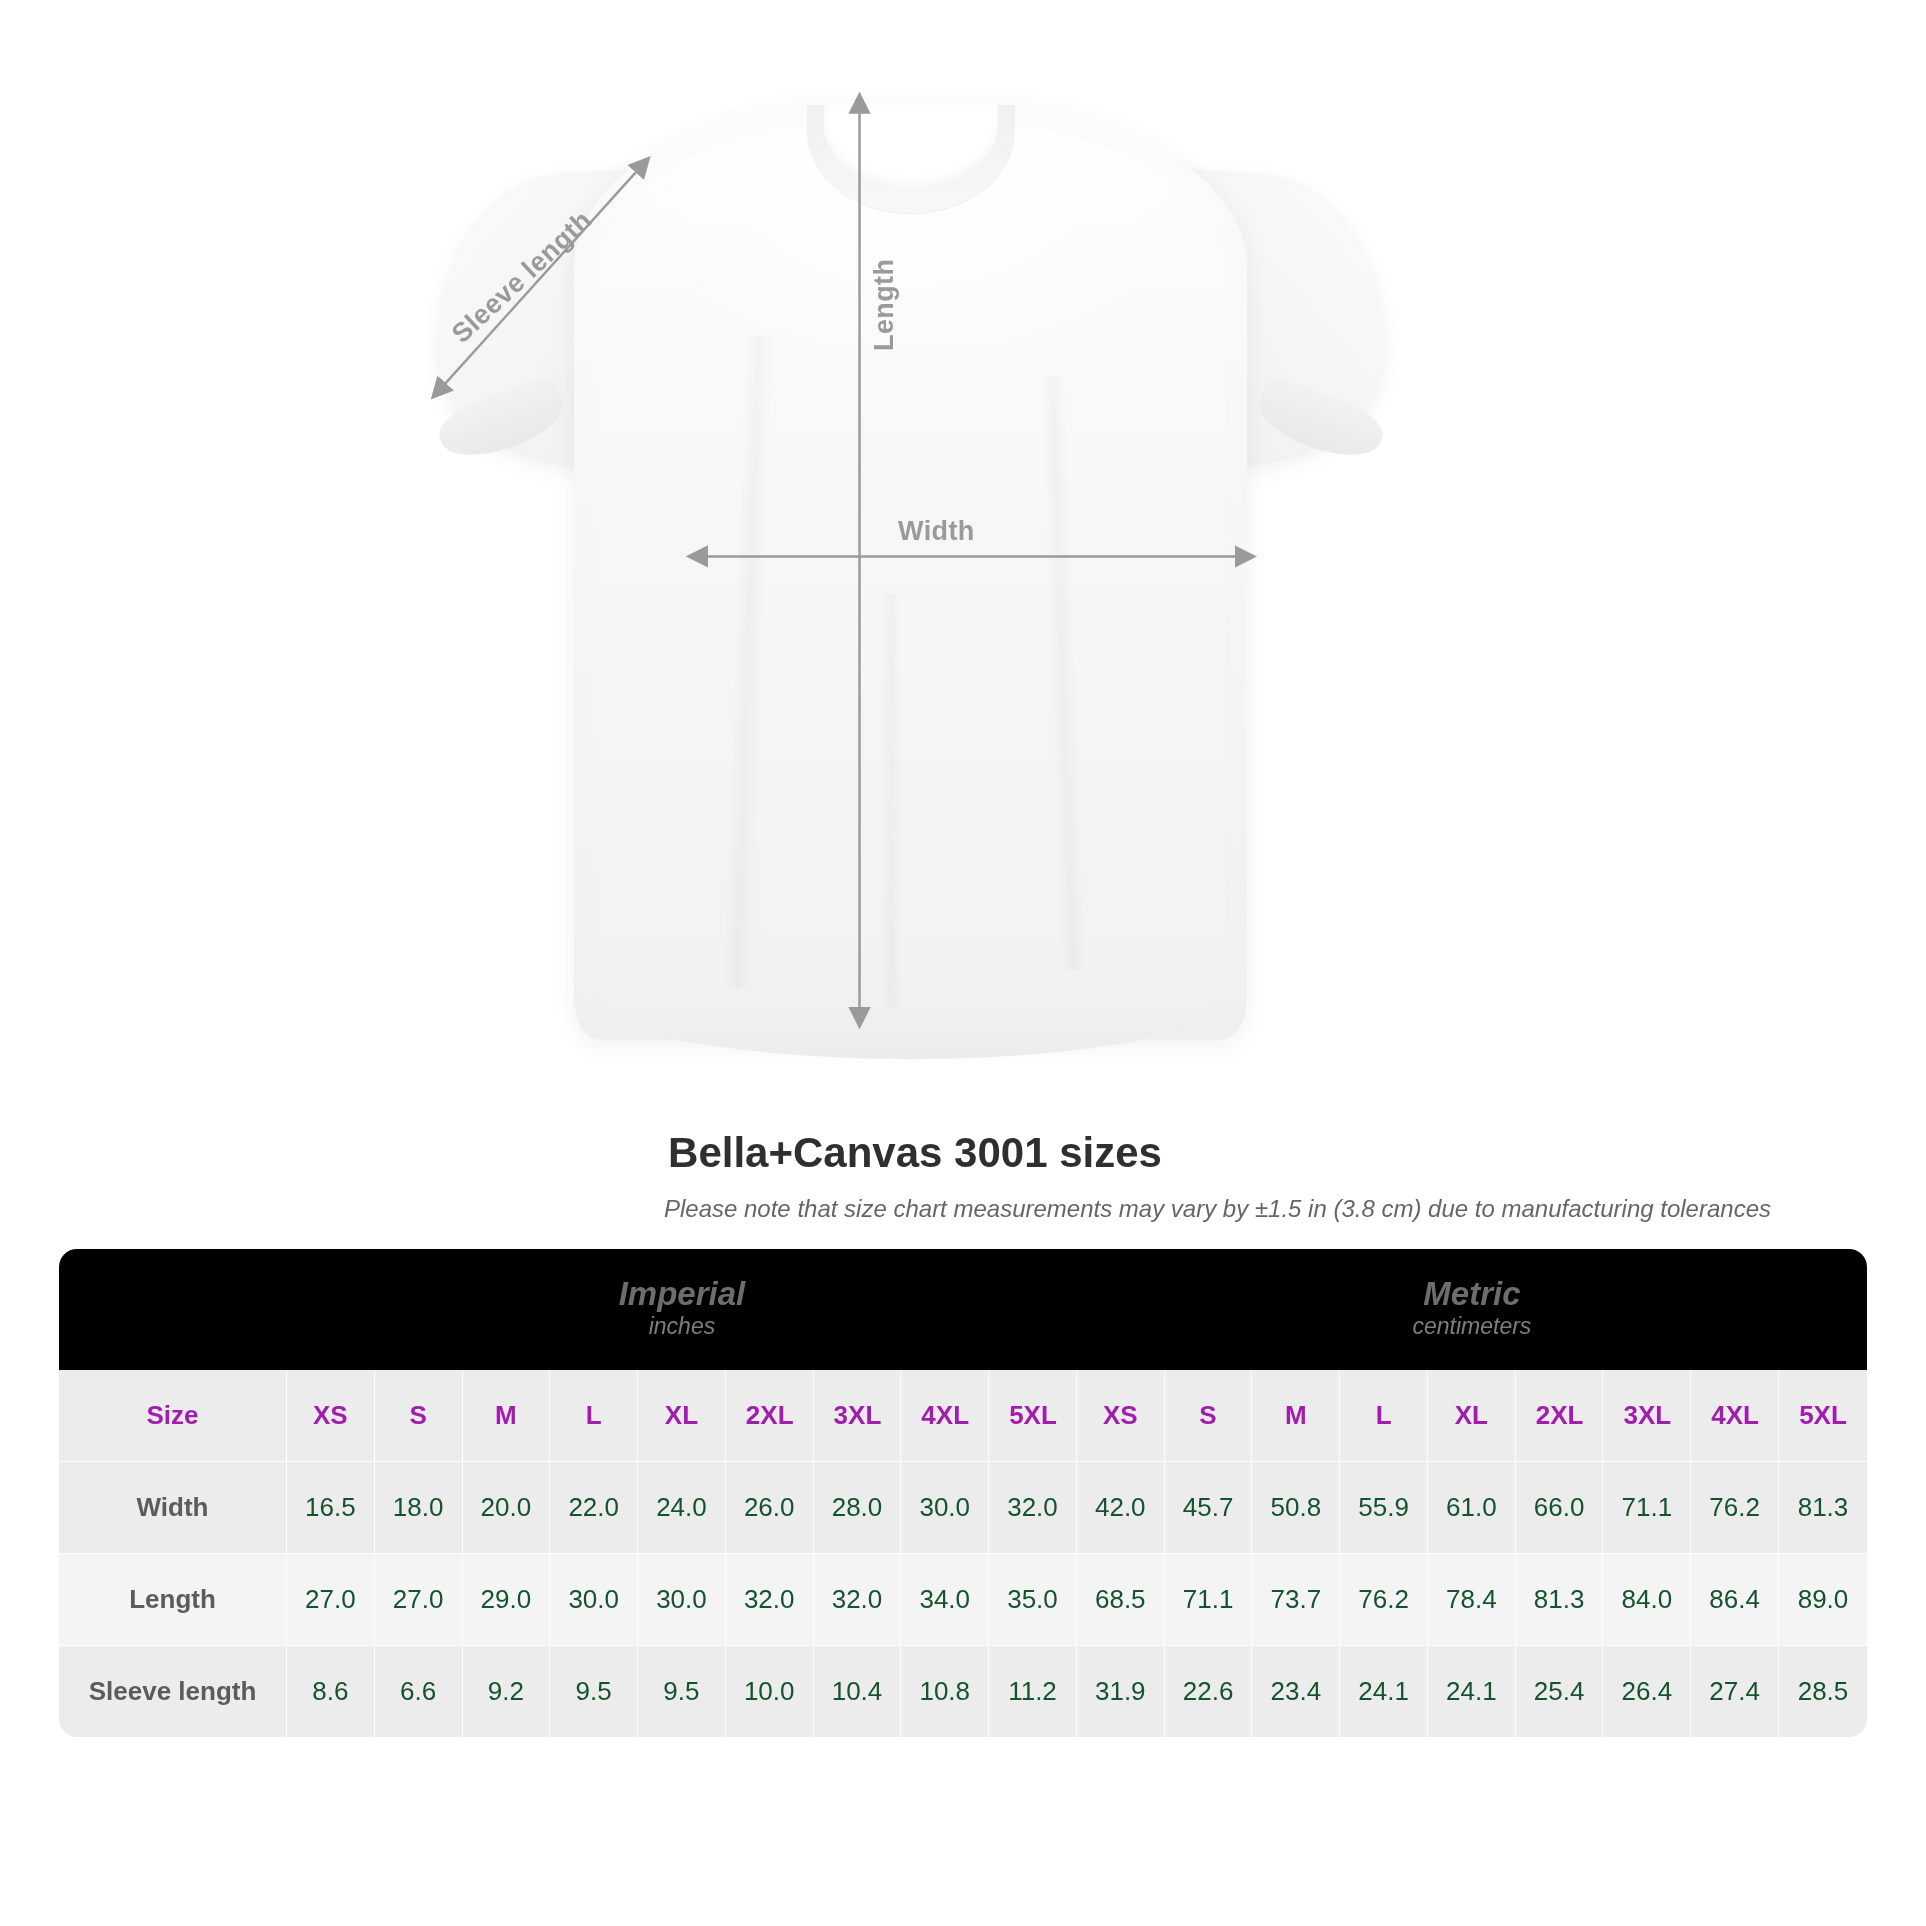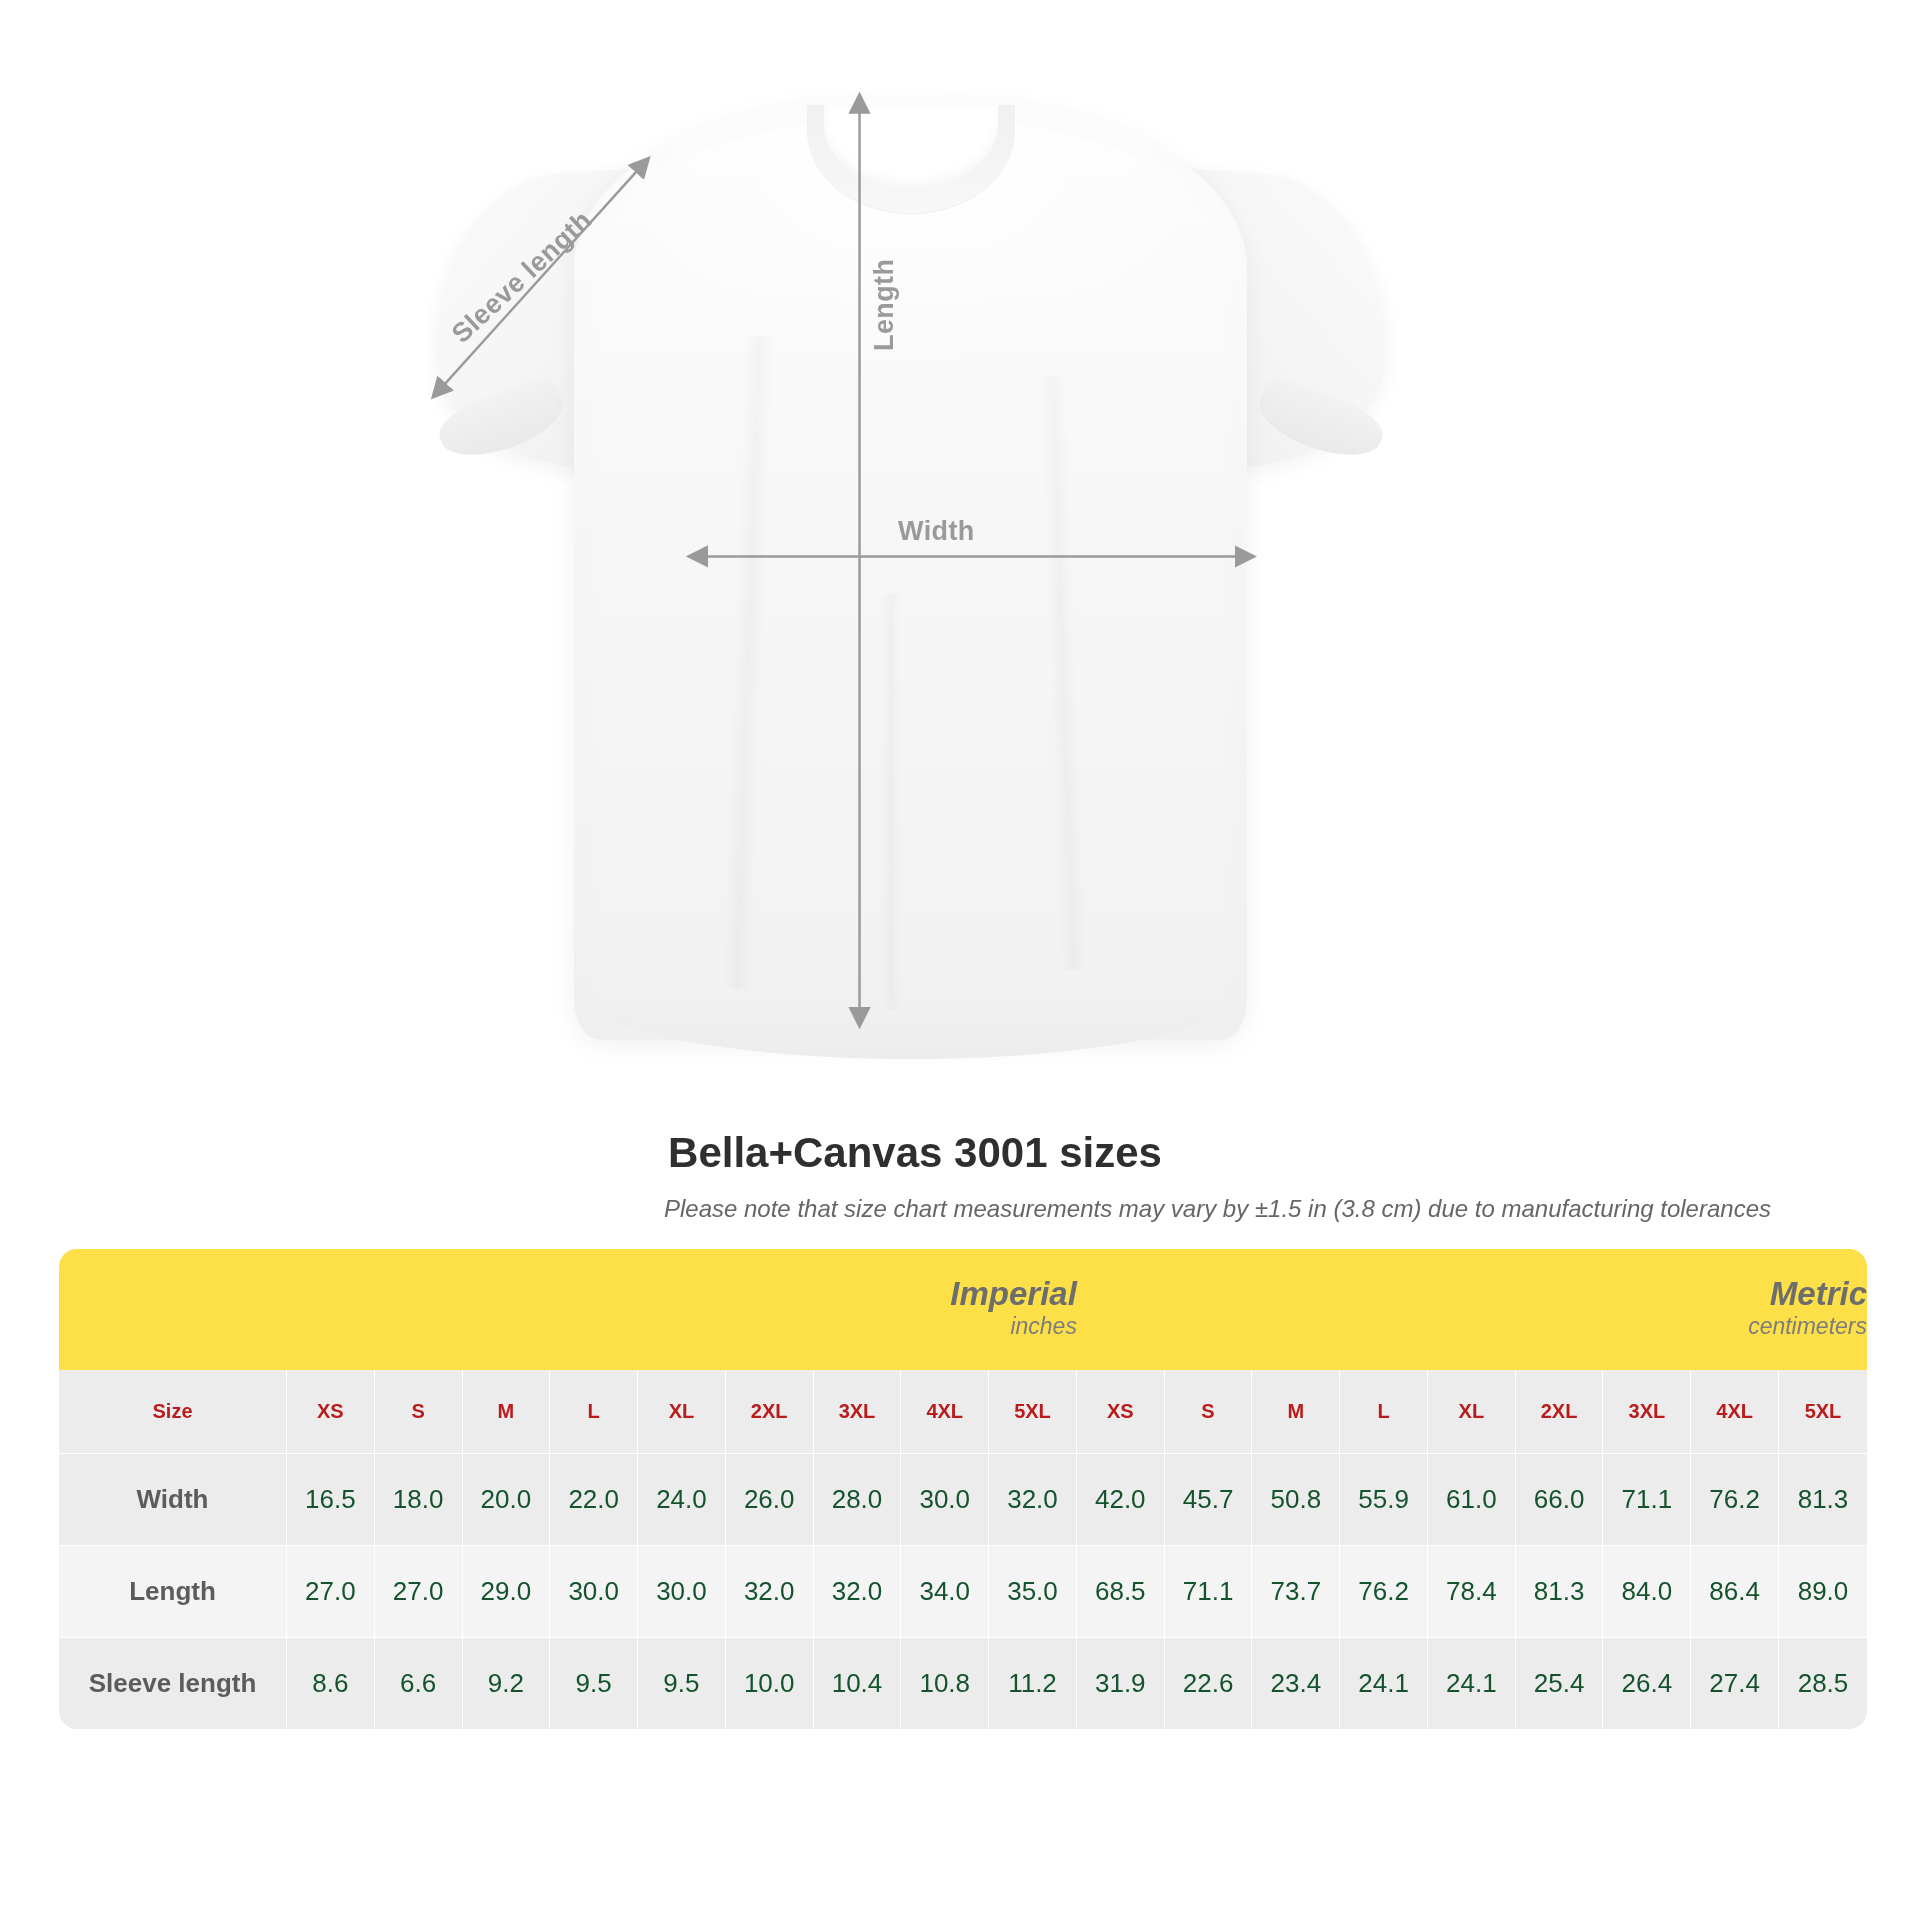--- a/index.html
+++ b/index.html
@@ -186,23 +186,23 @@
 
   table.size-table {
     width: 1808px;
     margin: 0 auto;
     border-collapse: separate;
     border-spacing: 0;
     table-layout: fixed;
     font-size: 25px;
   }
   table.size-table tr.unit-row td {
-    background: #fde047;
+    background: #000000;
     padding: 26px 0 30px 0;
-    text-align: right;
+    text-align: center;
     border: none;
   }
   table.size-table tr.unit-row td:first-child {
     border-top-left-radius: 18px;
   }
   table.size-table tr.unit-row td:last-child {
     border-top-right-radius: 18px;
   }
   .unit-name {
     font-size: 33px;
@@ -215,23 +215,23 @@
     font-style: italic;
     color: #7d7d7d;
   }
 
   table.size-table th, table.size-table td {
     border-right: 1px solid #ffffff;
     border-bottom: 1px solid #ffffff;
   }
   table.size-table tr.head-row th {
     background: #ececec;
-    color: #b91c1c;
+    color: #a21caf;
     font-weight: bold;
-    font-size: 20px;
+    font-size: 26px;
     padding: 30px 20px;
     text-align: center;
   }
   table.size-table tr.data-row td {
     background: #ececec;
     color: #14532d;
     font-size: 26px;
     padding: 30px 4px;
     text-align: center;
   }

